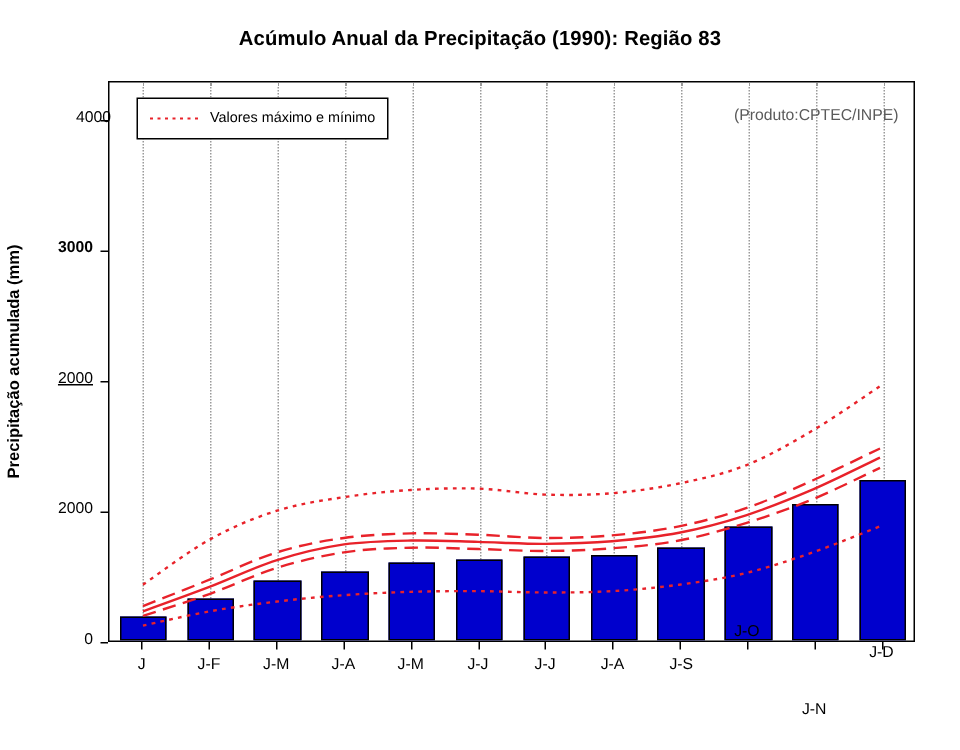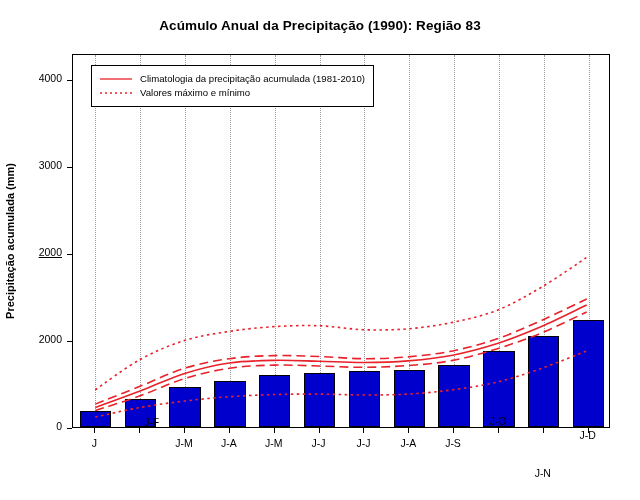--- a/index.html
+++ b/index.html
@@ -188,68 +188,61 @@
         <path d="M 22.4 351.0 C 29.9 348.0, 52.3 339.1, 67.3 333.1 C 82.2 327.1, 97.1 319.5, 112.1 314.9 C 127.0 310.2, 142.0 307.4, 156.9 305.3 C 171.9 303.2, 186.8 302.6, 201.8 302.2 C 216.7 301.9, 231.6 302.6, 246.6 303.1 C 261.5 303.6, 276.5 305.2, 291.4 305.3 C 306.4 305.4, 321.3 304.9, 336.3 303.5 C 351.2 302.2, 366.1 300.5, 381.1 297.5 C 396.0 294.4, 411.0 290.4, 425.9 285.3 C 440.9 280.1, 455.8 273.3, 470.8 266.6 C 485.7 259.9, 508.1 248.8, 515.6 245.3" fill="none" stroke="#e8222a" stroke-width="1.6" stroke-dasharray="9,5"></path>
         <path d="M 22.4 357.5 C 29.9 355.0, 52.3 348.1, 67.3 342.7 C 82.2 337.3, 97.1 329.9, 112.1 325.3 C 127.0 320.7, 142.0 317.1, 156.9 314.9 C 171.9 312.6, 186.8 312.2, 201.8 311.8 C 216.7 311.4, 231.6 312.3, 246.6 312.7 C 261.5 313.0, 276.5 314.1, 291.4 314.0 C 306.4 313.9, 321.3 313.4, 336.3 312.2 C 351.2 311.1, 366.1 309.9, 381.1 307.0 C 396.0 304.2, 411.0 299.9, 425.9 295.3 C 440.9 290.6, 455.8 285.4, 470.8 279.2 C 485.7 273.0, 508.1 261.8, 515.6 258.3" fill="none" stroke="#e8222a" stroke-width="1.6" stroke-dasharray="9,5"></path>
         <path d="M 22.4 336.6 C 29.9 331.5, 52.3 314.4, 67.3 306.2 C 82.2 297.9, 97.1 291.7, 112.1 287.0 C 127.0 282.3, 142.0 280.2, 156.9 277.9 C 171.9 275.6, 186.8 274.0, 201.8 273.1 C 216.7 272.2, 231.6 271.7, 246.6 272.2 C 261.5 272.7, 276.5 275.6, 291.4 276.2 C 306.4 276.7, 321.3 276.5, 336.3 275.3 C 351.2 274.0, 366.1 271.9, 381.1 268.8 C 396.0 265.6, 411.0 262.5, 425.9 256.6 C 440.9 250.6, 455.8 241.9, 470.8 233.1 C 485.7 224.3, 508.1 208.5, 515.6 203.5" fill="none" stroke="#e8222a" stroke-width="1.6" stroke-dasharray="2.5,3.5"></path>
         <path d="M 22.4 364.0 C 29.9 362.4, 52.3 357.1, 67.3 354.4 C 82.2 351.7, 97.1 349.7, 112.1 347.9 C 127.0 346.1, 142.0 344.6, 156.9 343.6 C 171.9 342.5, 186.8 341.8, 201.8 341.4 C 216.7 340.9, 231.6 340.9, 246.6 340.9 C 261.5 341.0, 276.5 341.8, 291.4 341.8 C 306.4 341.8, 321.3 341.8, 336.3 340.9 C 351.2 340.1, 366.1 338.6, 381.1 336.6 C 396.0 334.6, 411.0 332.4, 425.9 328.8 C 440.9 325.1, 455.8 320.1, 470.8 314.9 C 485.7 309.6, 508.1 300.4, 515.6 297.5" fill="none" stroke="#e8222a" stroke-width="1.6" stroke-dasharray="2.5,3.5"></path>
       </svg>
 
     <div id="legend-box">
       <div class="legend-row">
         <span class="legend-swatch">
           <svg width="34" height="10" viewBox="0 0 34 10">
-              <line x1="1" y1="5" x2="33" y2="5" stroke="#e8222a" stroke-width="1.3"></line>
-            </svg>
-        </span>
-        <span>Climatologia da precipitação acumulada (1981-2010)</span>
-      </div>
-      <div class="legend-row">
-        <span class="legend-swatch">
-          <svg width="34" height="10" viewBox="0 0 34 10">
               <line x1="1" y1="5" x2="33" y2="5" stroke="#e8222a" stroke-width="1.3" stroke-dasharray="2,3"></line>
             </svg>
         </span>
         <span>Valores máximo e mínimo</span>
       </div>
     </div>
 
+    <div id="producer-note">(Produto:CPTEC/INPE)</div>
   </div>
 
   <div id="y-axis">
       <div class="y-tick-label" style="left: 16px; top: 420px; width: 46px;">0</div>
       <div class="y-tick-mark" style="left: 67px; top: 428px;"></div>
       <div class="y-tick-label" style="left: 16px; top: 333px; width: 46px;">2000</div>
       <div class="y-tick-mark" style="left: 67px; top: 341px;"></div>
       <div class="y-tick-label" style="left: 16px; top: 246px; width: 46px; text-decoration: underline;">2000</div>
       <div class="y-tick-mark" style="left: 67px; top: 254px;"></div>
-      <div class="y-tick-label" style="left: 16px; top: 159.1px; width: 46px;">3000</div>
+      <div class="y-tick-label" style="left: 16px; top: 159.1px; width: 46px; font-weight: bold;">3000</div>
       <div class="y-tick-mark" style="left: 67px; top: 167.1px;"></div>
-      <div class="y-tick-label" style="left: 16px; top: 72.1px; width: 46px; text-align: right;">4000</div>
+      <div class="y-tick-label" style="left: 28px; top: 72.1px; width: 46px; text-align: right;">4000</div>
       <div class="y-tick-mark" style="left: 67px; top: 80.1px;"></div>
     </div>
   <div id="x-axis">
       <div class="x-tick-mark" style="left: 94.4px; top: 428px;"></div>
       <div class="x-tick-label" style="left: 74.4px; top: 437px;">J</div>
       <div class="x-tick-mark" style="left: 139.3px; top: 428px;"></div>
-      <div class="x-tick-label" style="left: 119.3px; top: 416px; text-align: right;">J-F</div>
+      <div class="x-tick-label" style="left: 119.3px; top: 437px;">J-F</div>
       <div class="x-tick-mark" style="left: 184.1px; top: 428px;"></div>
       <div class="x-tick-label" style="left: 164.1px; top: 437px;">J-M</div>
       <div class="x-tick-mark" style="left: 228.9px; top: 428px;"></div>
       <div class="x-tick-label" style="left: 208.9px; top: 437px;">J-A</div>
       <div class="x-tick-mark" style="left: 273.8px; top: 428px;"></div>
       <div class="x-tick-label" style="left: 253.8px; top: 437px;">J-M</div>
       <div class="x-tick-mark" style="left: 318.6px; top: 428px;"></div>
       <div class="x-tick-label" style="left: 298.6px; top: 437px;">J-J</div>
       <div class="x-tick-mark" style="left: 363.4px; top: 428px;"></div>
       <div class="x-tick-label" style="left: 343.4px; top: 437px;">J-J</div>
       <div class="x-tick-mark" style="left: 408.3px; top: 428px;"></div>
       <div class="x-tick-label" style="left: 388.3px; top: 437px;">J-A</div>
       <div class="x-tick-mark" style="left: 453.1px; top: 428px;"></div>
-      <div class="x-tick-label" style="left: 433px; top: 437px;">J-S</div>
+      <div class="x-tick-label" style="left: 422px; top: 437px; text-align: right;">J-S</div>
       <div class="x-tick-mark" style="left: 497.9px; top: 428px;"></div>
       <div class="x-tick-label" style="left: 477.9px; top: 415px;">J-O</div>
       <div class="x-tick-mark" style="left: 542.8px; top: 428px;"></div>
       <div class="x-tick-label" style="left: 522.8px; top: 437px; margin-top: 30px;">J-N</div>
       <div class="x-tick-mark" style="left: 587.6px; top: 428px;"></div>
       <div class="x-tick-label" style="left: 567.6px; top: 429px;">J-D</div>
     </div>
 
 </div>
 

